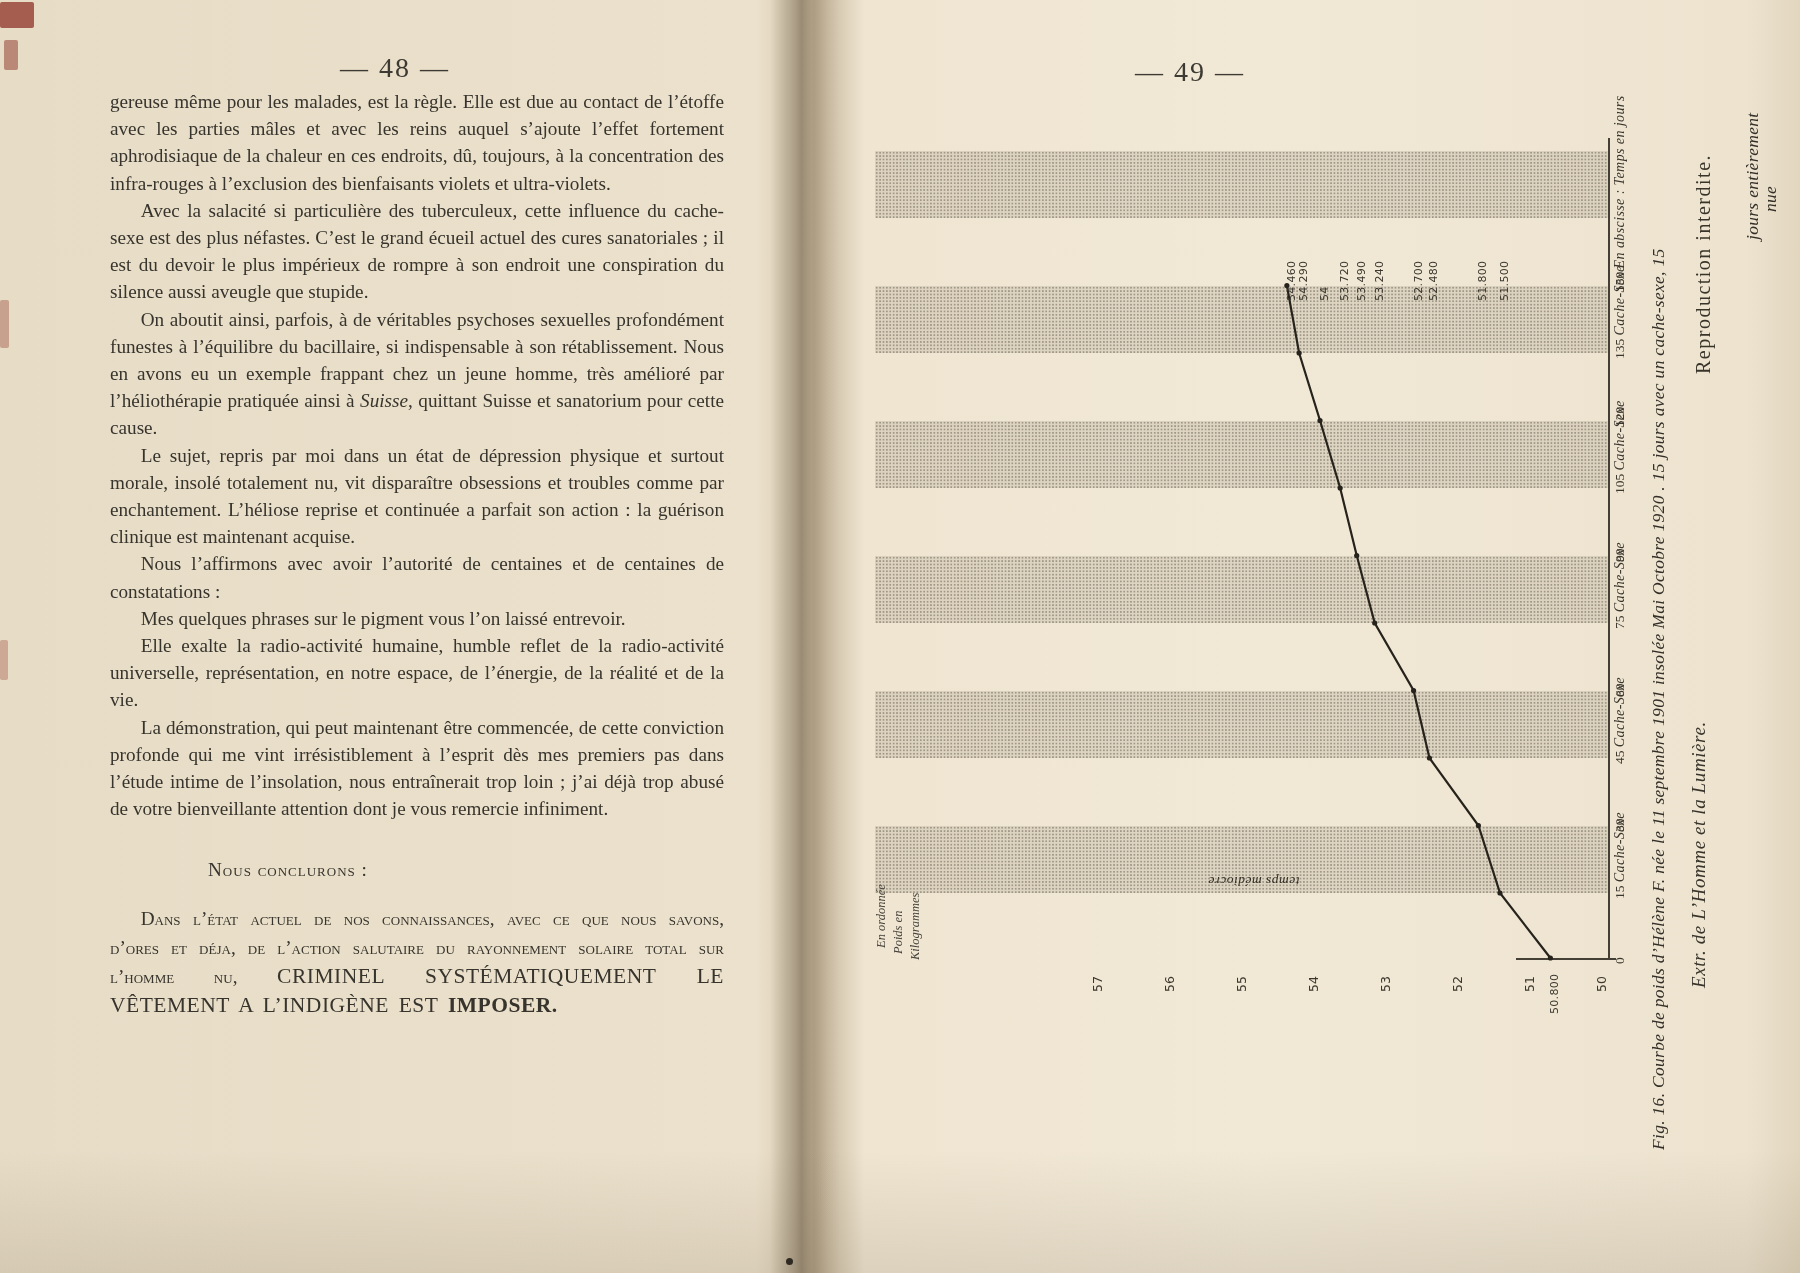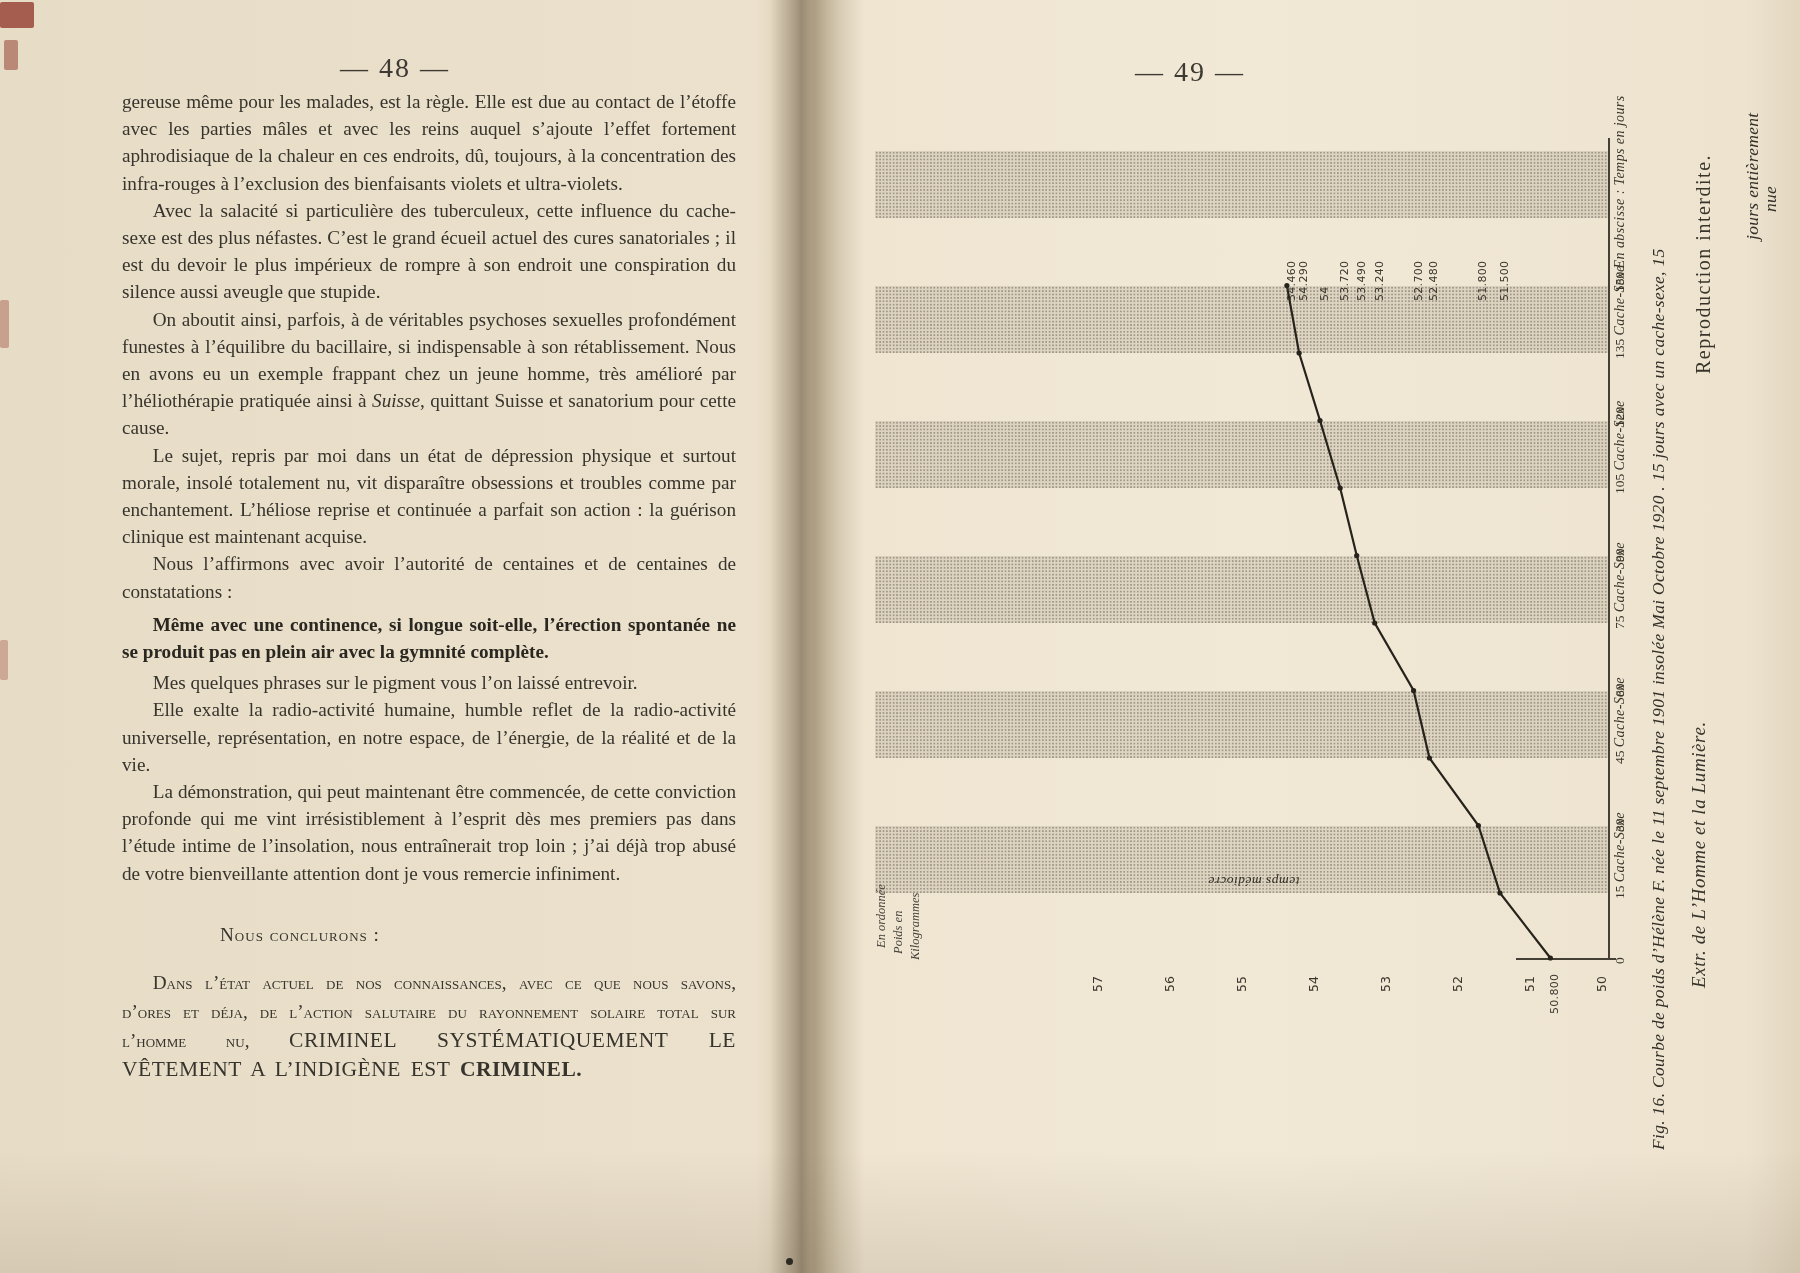--- a/index.html
+++ b/index.html
@@ -11,21 +11,21 @@
   #gutter{left:770px;top:0;width:70px;height:1273px;
     background:linear-gradient(90deg,rgba(70,55,35,0) 0%,rgba(70,55,35,.38) 45%,rgba(120,100,70,.18) 60%,rgba(70,55,35,0) 100%);}
   #bottom-vig{left:0;top:1150px;width:1800px;height:123px;
     background:linear-gradient(180deg,rgba(80,65,40,0),rgba(80,65,40,.12));}
   .red-mark{position:absolute;background:#8d3325;opacity:.75;border-radius:2px;}
 
   
   #page-48-number,#page-49-number{position:absolute;font-size:28px;letter-spacing:2px;color:#3d3a33;}
   #page-48-number{left:340px;top:52px;}
   #page-49-number{left:1135px;top:56px;}
-  #text-col{position:absolute;left:122px;top:88px;width:614px;
+  #text-col{position:absolute;left:110px;top:88px;width:614px;
     font-size:19.2px;line-height:27.2px;text-align:justify;color:#37342d;}
   #text-col p{margin:0;text-indent:1.6em;}
   #text-col p.noindent{text-indent:0;}
   #text-col p.bold{font-weight:bold;color:#2a2721;margin-top:6px;margin-bottom:4px;}
   #text-col p.concl-head{font-variant:small-caps;text-indent:0;padding-left:98px;
     margin-top:34px;margin-bottom:20px;letter-spacing:1px;}
   #text-col p.conclusion{font-variant:small-caps;word-spacing:4px;line-height:29px;}
   #text-col span.it{font-style:italic;}
   #text-col span.caps{font-variant:normal;font-size:21.5px;letter-spacing:.5px;}
   #text-col span.capsbold{font-variant:normal;font-weight:bold;font-size:21.5px;letter-spacing:.5px;}
@@ -64,26 +64,25 @@
   <div class="red-mark" style="left:0;top:640px;width:8px;height:40px;opacity:.3;"></div>
   <div style="position:absolute;left:786px;top:1258px;width:7px;height:7px;background:#2e2a22;border-radius:50%;"></div>
 
   <div id="page-48-number">— 48 —</div>
   <div id="text-col">
       <p class="noindent">gereuse même pour les malades, est la règle. Elle est due au contact de l’étoffe avec les parties mâles et avec les reins auquel s’ajoute l’effet fortement aphrodisiaque de la chaleur en ces endroits, dû, toujours, à la concentration des infra-rouges à l’exclusion des bienfaisants violets et ultra-violets.</p>
       <p class="body">Avec la salacité si particulière des tuberculeux, cette influence du cache-sexe est des plus néfastes. C’est le grand écueil actuel des cures sanatoriales ; il est du devoir le plus impérieux de rompre à son endroit une conspiration du silence aussi aveugle que stupide.</p>
       <p class="body"><span>On aboutit ainsi, parfois, à de véritables psychoses sexuelles profondément funestes à l’équilibre du bacillaire, si indispensable à son rétablissement. Nous en avons eu un exemple frappant chez un jeune homme, très amélioré par l’héliothérapie pratiquée ainsi à </span><span class="it">Suisse</span><span>, quittant Suisse et sanatorium pour cette cause.</span></p>
       <p class="body">Le sujet, repris par moi dans un état de dépression physique et surtout morale, insolé totalement nu, vit disparaître obsessions et troubles comme par enchantement. L’héliose reprise et continuée a parfait son action : la guérison clinique est maintenant acquise.</p>
       <p class="body">Nous l’affirmons avec avoir l’autorité de centaines et de centaines de constatations :</p>
-      <p class="bold">Même avec une continence, si longue soit-elle, l’érection spontanée ne se produit pas en plein air avec la gymnité complète.</p>
       <p class="body">Mes quelques phrases sur le pigment vous l’on laissé entrevoir.</p>
       <p class="body">Elle exalte la radio-activité humaine, humble reflet de la radio-activité universelle, représentation, en notre espace, de l’énergie, de la réalité et de la vie.</p>
       <p class="body">La démonstration, qui peut maintenant être commencée, de cette conviction profonde qui me vint irrésistiblement à l’esprit dès mes premiers pas dans l’étude intime de l’insolation, nous entraînerait trop loin ; j’ai déjà trop abusé de votre bienveillante attention dont je vous remercie infiniment.</p>
       <p class="concl-head">Nous conclurons :</p>
-      <p class="conclusion"><span>Dans l’état actuel de nos connaissances, avec ce que nous savons, d’ores et déja, de l’action salutaire du rayonnement solaire total sur l’homme nu, </span><span class="caps">CRIMINEL SYSTÉMATIQUEMENT LE VÊTEMENT A L’INDIGÈNE EST </span><span class="capsbold">CRIMINEL.</span></p>
+      <p class="conclusion"><span>Dans l’état actuel de nos connaissances, avec ce que nous savons, d’ores et déja, de l’action salutaire du rayonnement solaire total sur l’homme nu, </span><span class="caps">CRIMINEL SYSTÉMATIQUEMENT LE VÊTEMENT A L’INDIGÈNE EST </span><span class="capsbold">IMPOSER.</span></p>
     </div>
 
   <div id="page-49-number">— 49 —</div>
   <div id="chart-layer">
       <div class="band" style="top: 825.5px; height: 67.5px;"></div>
       <div class="band" style="top: 690.5px; height: 67.5px;"></div>
       <div class="band" style="top: 555.5px; height: 67.5px;"></div>
       <div class="band" style="top: 420.5px; height: 67.5px;"></div>
       <div class="band" style="top: 285.5px; height: 67.5px;"></div>
       <div class="band" style="top: 150.5px; height: 67.5px;"></div>

